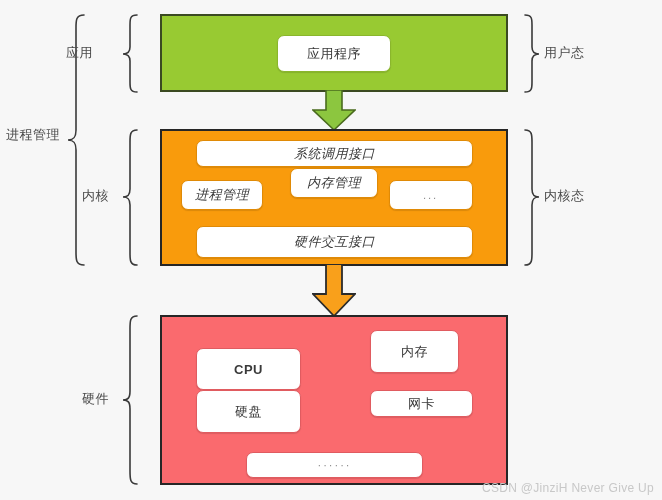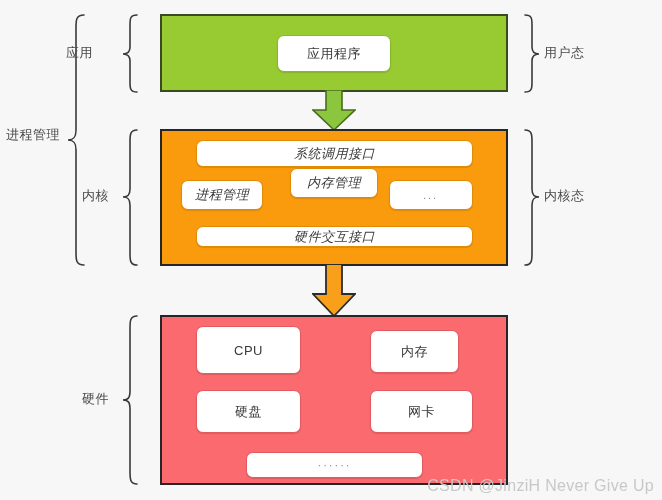--- a/index.html
+++ b/index.html
@@ -100,47 +100,48 @@
     width: 84px;
     height: 30px;
     font-size: 11px;
     letter-spacing: 2px;
     color: #8a8a8a;
   }
   #chip-hwiface {
     left: 196px;
     top: 226px;
     width: 277px;
-    height: 21px;
+    height: 32px;
   }
 
   
   #chip-cpu {
     left: 196px;
-    top: 326px;
+    top: 348px;
     width: 105px;
-    height: 48px;
+    height: 42px;
+    font-weight: bold;
   }
   #chip-ram {
     left: 370px;
     top: 330px;
     width: 89px;
     height: 43px;
   }
   #chip-disk {
     left: 196px;
     top: 390px;
     width: 105px;
     height: 43px;
   }
   #chip-nic {
     left: 370px;
     top: 390px;
     width: 103px;
-    height: 43px;
+    height: 27px;
   }
   #chip-hw-more {
     left: 246px;
     top: 452px;
     width: 177px;
     height: 26px;
     font-size: 11px;
     letter-spacing: 2px;
     color: #8a8a8a;
   }
@@ -168,21 +169,21 @@
     color: #4a4a4a;
     white-space: nowrap;
     letter-spacing: 0.5px;
   }
 
   
   #watermark {
     position: absolute;
     right: 8px;
     bottom: 5px;
-    font-size: 16px;
+    font-size: 12px;
     color: #c8c8c8;
     letter-spacing: 0.3px;
     white-space: nowrap;
   }
 </style>
 </head>
 <body>
 
 <div id="canvas">
 

